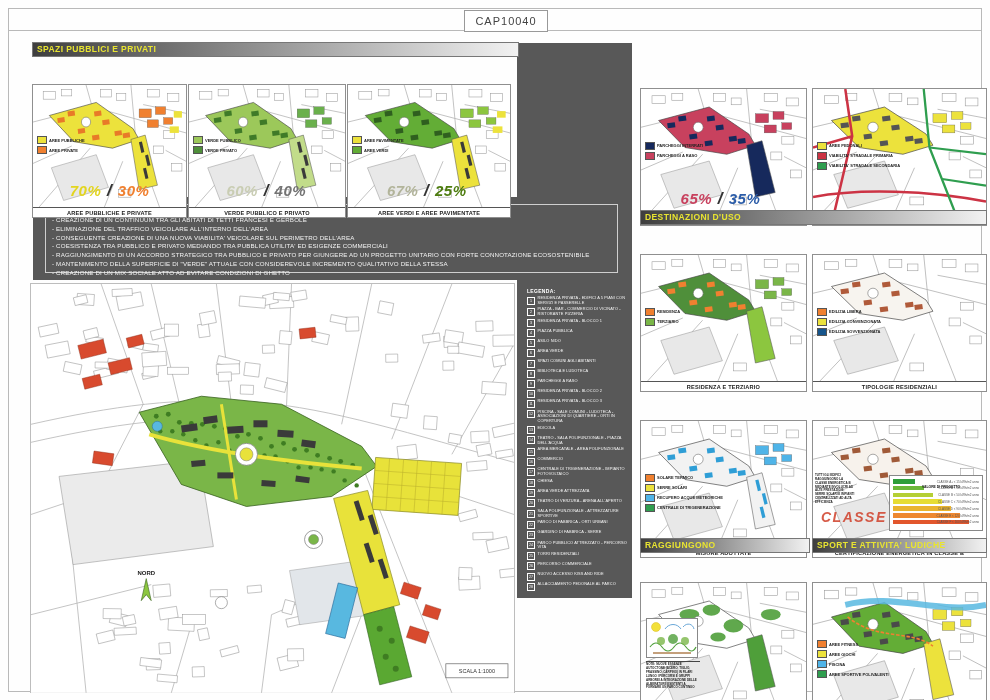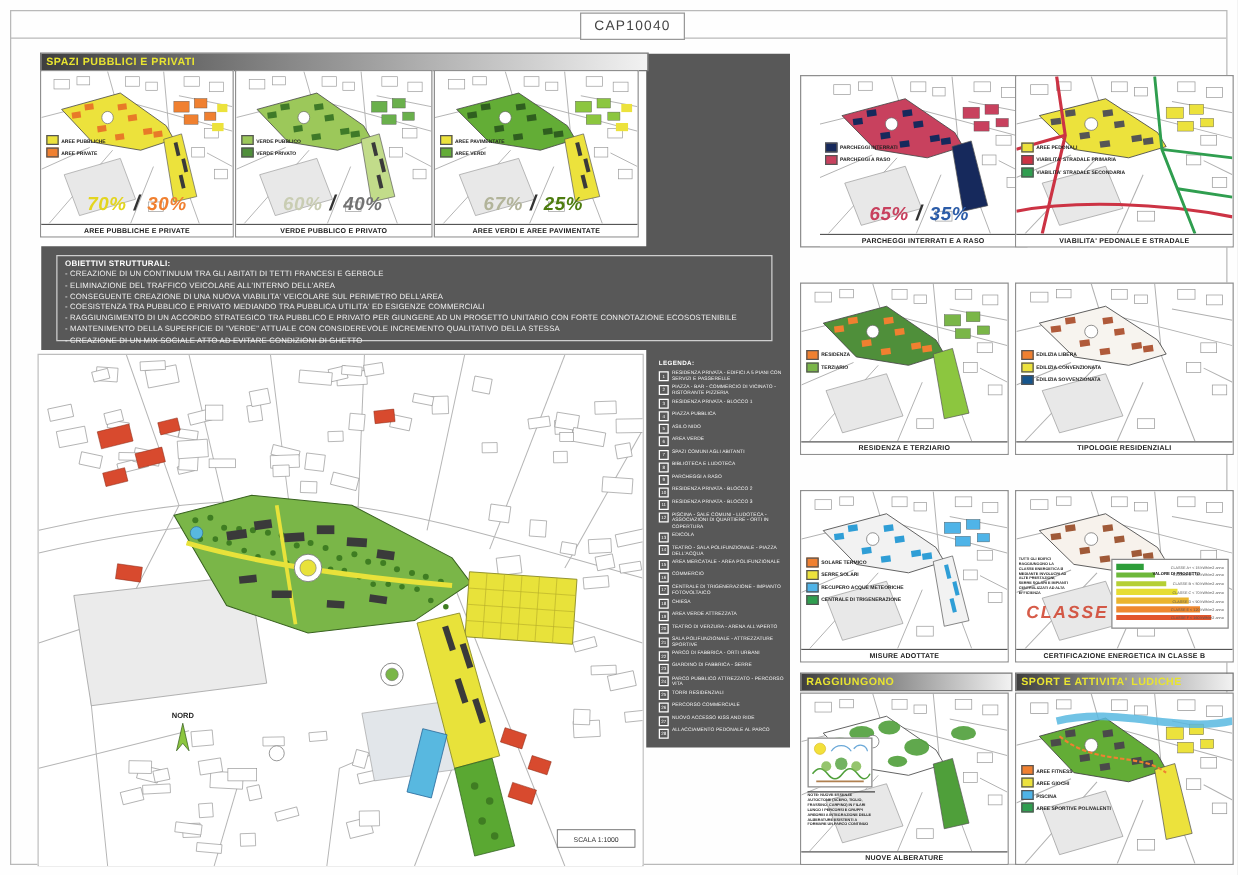--- a/index.html
+++ b/index.html
@@ -6,21 +6,21 @@
   .sheet{position:relative;width:990px;height:700px;background:#fefefe;overflow:hidden;
          font-family:"Liberation Sans",sans-serif;}
   .frame{position:absolute;left:8px;top:8px;width:972px;height:682px;border:1px solid #b9b9b9;pointer-events:none;}
   .topline{position:absolute;left:8px;top:30px;width:973px;height:0;border-top:1px solid #b9b9b9;}
   .codebox{position:absolute;left:464px;top:10px;width:82px;height:20px;background:#fff;border:1px solid #999;
            display:flex;align-items:center;justify-content:center;font-size:11px;letter-spacing:1px;color:#444;}
   .dark{position:absolute;background:#585858;}
   .hdr{position:absolute;height:12px;background:linear-gradient(90deg,#3e3e3e 0%,#8f8f8f 45%,#f2f2f2 100%);
        border:1px solid #777;color:#e8e431;font-size:8.5px;font-weight:bold;letter-spacing:.4px;
        padding:1px 4px 0 4px;white-space:nowrap;overflow:hidden;}
-  .panel{position:absolute;background:#fff;border:1px solid #8f8f8f;display:flex;flex-direction:column;}
+  .panel{position:absolute;background:#fff;border:1px solid #8f8f8f;display:flex;flex-direction:column;margin-top:28px;}
   .mapbox{flex:1;position:relative;overflow:hidden;}
   .mapbox svg{position:absolute;inset:0;width:100%;height:100%;}
   .cap{border-top:1px solid #555;font-size:5.6px;font-weight:bold;color:#222;text-align:center;
        padding:2px 0 1px 0;letter-spacing:.2px;background:#fff;}
   .chips{position:absolute;left:4px;top:42%;z-index:3;}
   .chip{display:flex;align-items:center;margin-bottom:2px;}
   .chip .sw{width:8px;height:6px;border:0.5px solid #555;margin-right:2px;flex:none;}
   .chip .cl{font-size:4px;color:#222;font-weight:bold;white-space:nowrap;}
   .pct{position:absolute;left:24%;bottom:6px;z-index:3;font-style:italic;font-weight:bold;font-size:15px;
        letter-spacing:.5px;white-space:nowrap;}
@@ -626,21 +626,21 @@
      <span class="num">27</span>
      <span class="lt">NUOVO ACCESSO KISS AND RIDE</span>
         </div>
         <div class="li">
      <span class="num">28</span>
      <span class="lt">ALLACCIAMENTO PEDONALE AL PARCO</span>
         </div>
       </div>
   </div>
 
-  <div class="panel" style="left:640px;top:60px;width:165px;height:136px;padding-left:15px;">
+  <div class="panel" style="left:640px;top:60px;width:165px;height:136px;">
     <div class="mapbox">
         <svg viewBox="0 0 150 112" preserveAspectRatio="none">
           <rect width="150" height="112" fill="#fff"></rect>
           <g stroke="#b0b0b0" stroke-width="0.7" fill="none">
             <path d="M0,34 L58,20 L150,44"></path>
             <path d="M6,112 L56,58"></path>
             <path d="M96,0 L101,52 L124,112"></path>
             <path d="M0,72 L38,56"></path>
             <path d="M108,18 L150,26"></path>
             <path d="M58,20 L52,0"></path>
@@ -764,20 +764,21 @@
           </div>
           <div class="chip">
            <span class="sw" style="background:#2f9e4f;"></span>
            <span class="cl">VIABILITA' STRADALE SECONDARIA</span>
           </div>
         </div>
       </div>
     <div class="cap">VIABILITA' PEDONALE E STRADALE</div>
   </div>
 
+  <div class="hdr" style="left:640px;top:210px;width:337px;">DESTINAZIONI D'USO</div>
   <div class="panel" style="left:640px;top:226px;width:165px;height:136px;">
     <div class="mapbox">
         <svg viewBox="0 0 150 112" preserveAspectRatio="none">
           <rect width="150" height="112" fill="#fff"></rect>
           <g stroke="#b0b0b0" stroke-width="0.7" fill="none">
             <path d="M0,34 L58,20 L150,44"></path>
             <path d="M6,112 L56,58"></path>
             <path d="M96,0 L101,52 L124,112"></path>
             <path d="M0,72 L38,56"></path>
             <path d="M108,18 L150,26"></path>

